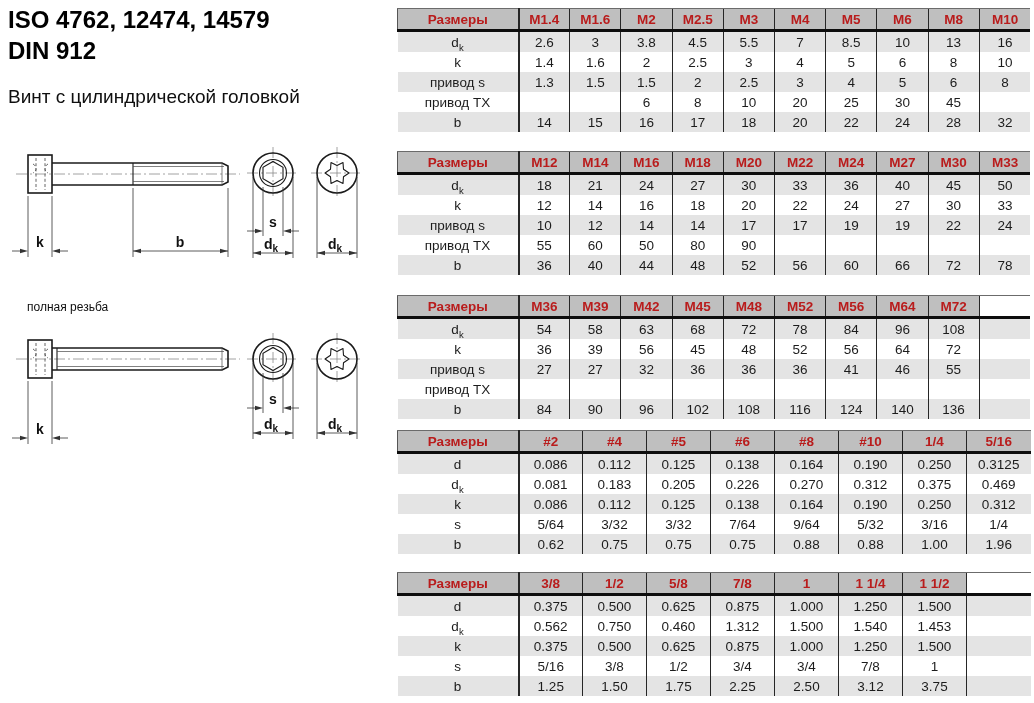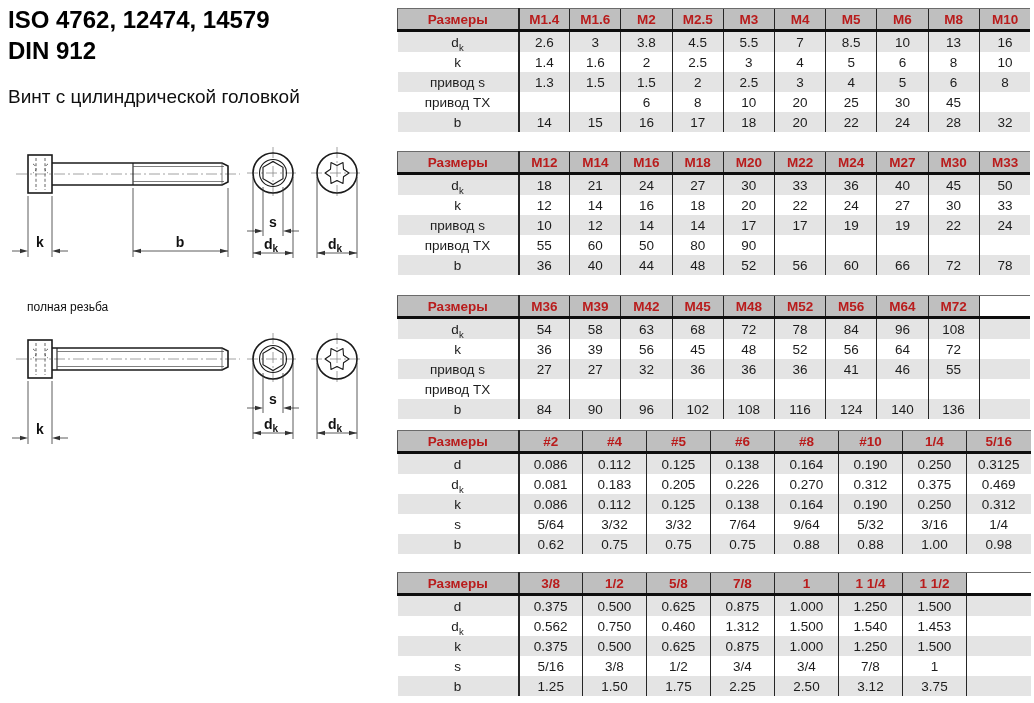--- a/index.html
+++ b/index.html
@@ -540,21 +540,21 @@
           </tr>
           <tr>
             <td>b</td>
             <td>0.62</td>
             <td>0.75</td>
             <td>0.75</td>
             <td>0.75</td>
             <td>0.88</td>
             <td>0.88</td>
             <td>1.00</td>
-            <td>0.98</td>
+            <td>1.96</td>
           </tr>
         </tbody>
       </table>
     </div>
   <div class="tblwrap" id="tw5">
       <table class="dtable">
         <colgroup>
           <col style="width: 121px;">
           <col style="width: 64px;">
           <col style="width: 64px;">

